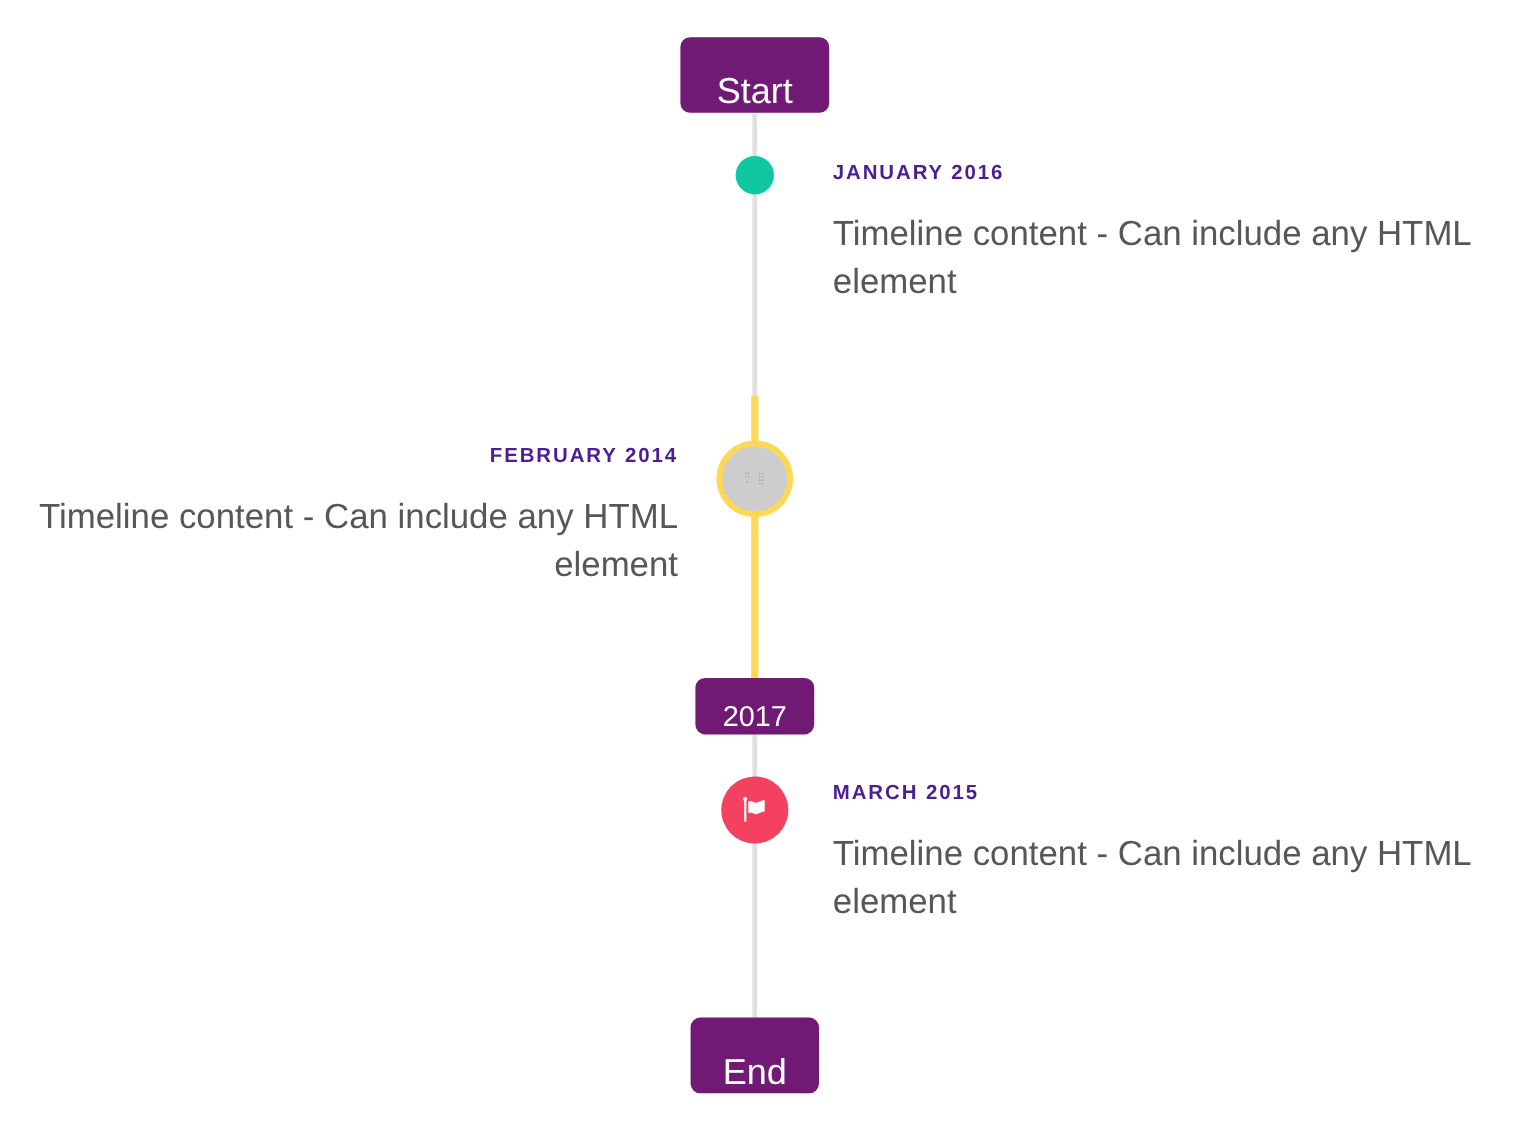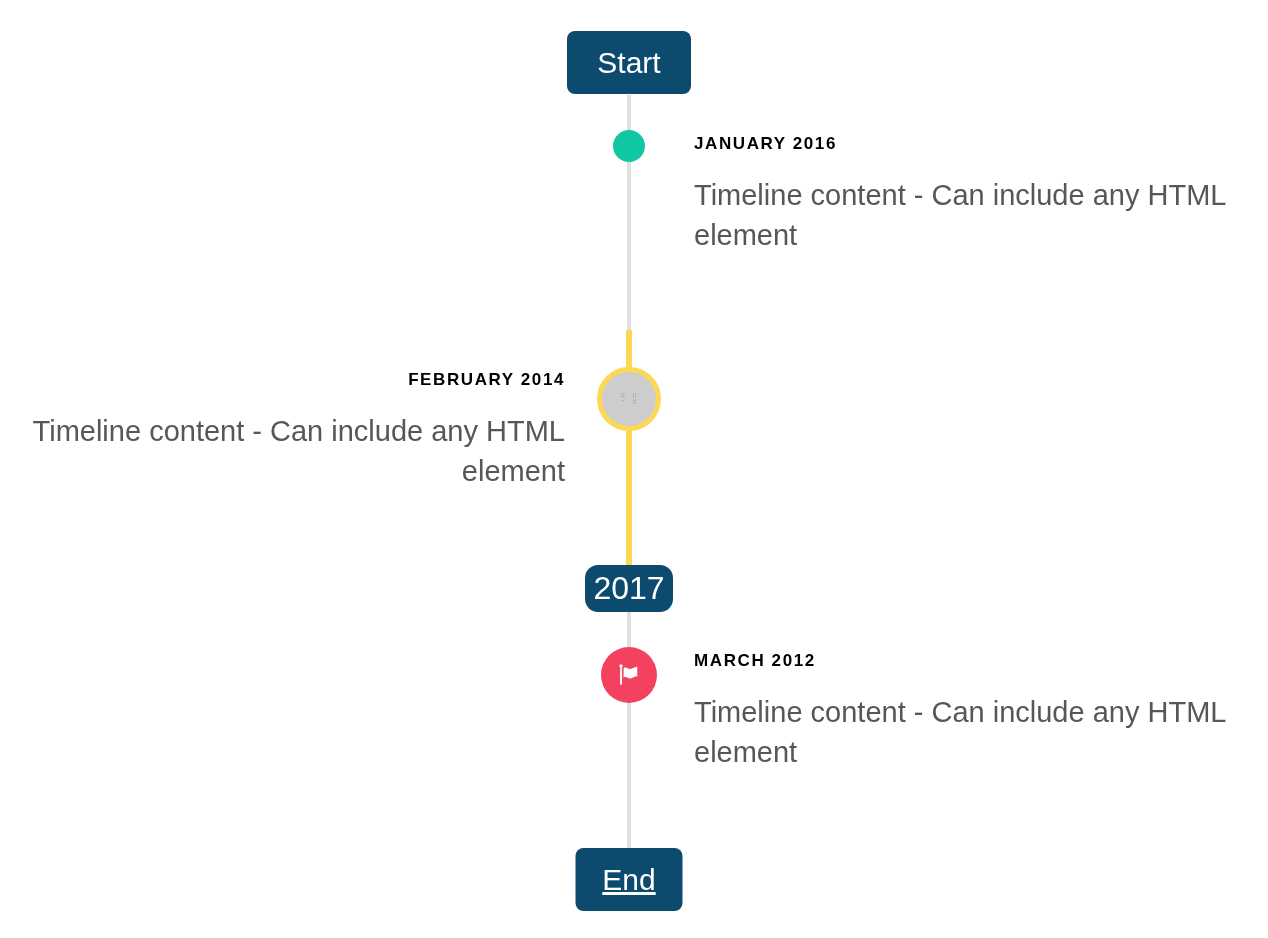--- a/index.html
+++ b/index.html
@@ -29,31 +29,31 @@
     width: 6px;
     top: 330px;
     height: 235px;
     background: #fcd856;
   }
   
   .badge {
     position: absolute;
     left: 629px;
     transform: translateX(-50%);
-    background: #0c4a6e;
+    background: #701a75;
     color: #ffffff;
     border-radius: 8px;
     display: flex;
-    align-items: center;
+    align-items: flex-end;
     justify-content: center;
     box-sizing: border-box;
   }
   .badge.start { top: 31px;  width: 124px; height: 63px; font-size: 30px; }
-  .badge.year  { top: 565px; width: 88px;  height: 47px; font-size: 32px; border-radius: 13px; }
-  .badge.end   { top: 848px; width: 107px; height: 63px; font-size: 30px; text-decoration: underline; }
+  .badge.year  { top: 565px; width: 99px;  height: 47px; font-size: 24px; }
+  .badge.end   { top: 848px; width: 107px; height: 63px; font-size: 30px; }
   
   .marker { position: absolute; box-sizing: border-box; border-radius: 50%; }
   .marker.dot {
     left: 613px; top: 130px;
     width: 32px; height: 32px;
     background: #0fc8a3;
   }
   .marker.image-marker {
     left: 597px; top: 367px;
     width: 64px; height: 64px;
@@ -85,21 +85,21 @@
   .event {
     position: absolute;
     width: 545px;
   }
   .event.right { left: 694px; text-align: left; }
   .event.left  { right: 703px; text-align: right; }
   .event .date {
     font-size: 17px;
     font-weight: bold;
     letter-spacing: 1.6px;
-    color: #000000;
+    color: #4c1d95;
     margin-bottom: 21px;
   }
   .event .content {
     font-size: 29px;
     line-height: 40px;
     color: #575757;
   }
   .event.jan { top: 134px; }
   .event.feb { top: 370px; }
   .event.mar { top: 651px; }
@@ -139,21 +139,21 @@
   <div class="marker flag-marker">
     <svg class="flag-svg" viewBox="0 0 24 24" aria-hidden="true">
       <g fill="#ffffff">
         <circle cx="4.6" cy="3.6" r="1.6"></circle>
         <rect x="3.8" y="4.4" width="1.7" height="16.6" rx="0.8"></rect>
         <path d="M7 5.6 C 9.6 3.9, 11.6 7.4, 14.4 6.1 C 16.2 5.3, 17.6 4.4, 19.6 4.3 L 19.6 13.1 C 17.6 13.2, 16.2 14.1, 14.4 14.9 C 11.6 16.2, 9.6 12.7, 7 14.4 Z"></path>
       </g>
     </svg>
   </div>
   <div class="event right mar">
-    <div class="date">MARCH 2012</div>
+    <div class="date">MARCH 2015</div>
     <div class="content">Timeline content - Can include any HTML element</div>
   </div>
 
   <div class="badge end">
     <span>End</span>
   </div>
 
 </div>
 
 </body></html>

